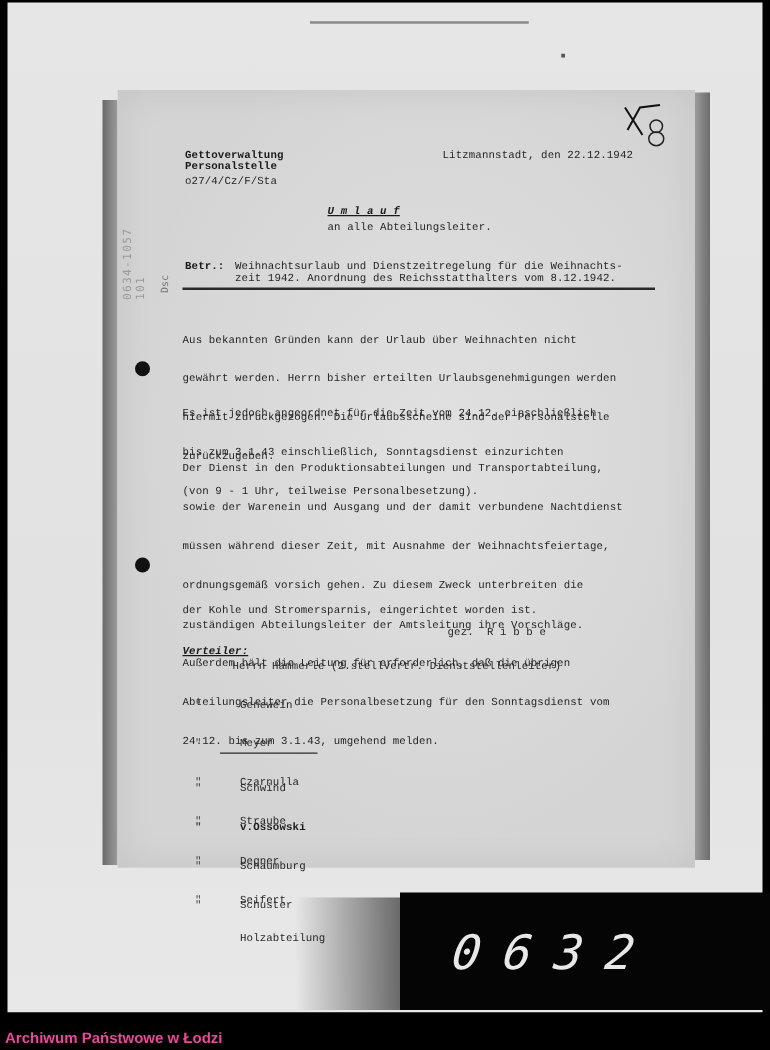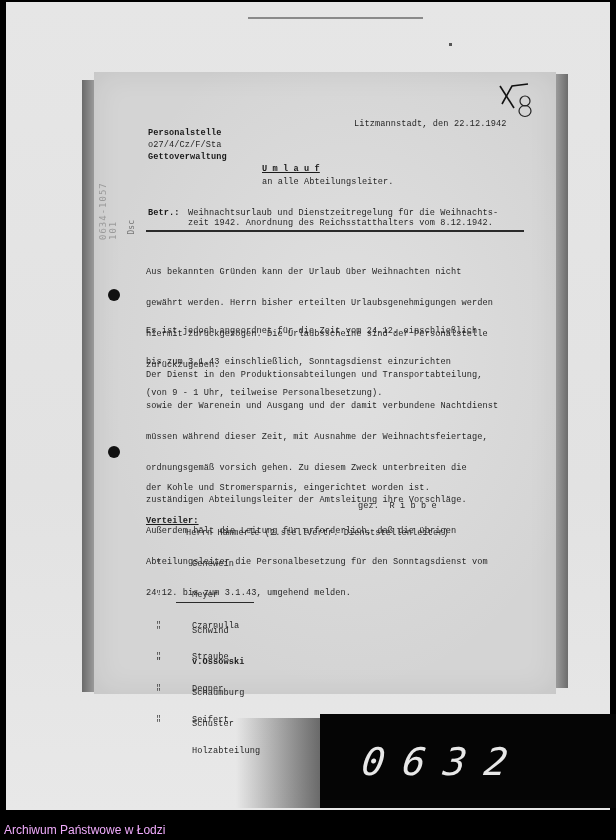--- a/index.html
+++ b/index.html
@@ -38,21 +38,21 @@
   .side-mark {
     position:absolute; left:127px; top:220px; color:#777; font-size:8px;
     font-family:"DejaVu Sans Mono", monospace; writing-mode:vertical-rl; transform:rotate(180deg);
   }
   .punch { position:absolute; width:12px; height:12px; border-radius:50%; background:#111; }
   .type {
     position:absolute; font-family:"Liberation Mono", "DejaVu Sans Mono", monospace;
     font-size:8.6px; line-height:10.4px; color:#262626; white-space:pre; letter-spacing:0.1px;
   }
   .bold { font-weight:bold; color:#1a1a1a; }
-  .ul { text-decoration:underline; }
+  .ul { text-decoration:underline;font-style:italic; }
   .rule { position:absolute; background:#2a2a2a; height:2px; }
   .handnote {
     position:absolute; left:498px; top:82px; width:40px; height:36px;
   }
   .dist .row { display:flex; }
   .dist .ditto { width:36px; text-align:left; padding-left:10px; color:#444; }
   .counter {
     position:absolute; left:320px; top:714px; width:296px; height:94px; background:#050505;
   }
   .counter-shadow {
@@ -60,21 +60,21 @@
     background:linear-gradient(90deg,rgba(0,0,0,0),rgba(40,40,40,0.7));
   }
   .digits {
     position:absolute; left:362px; top:740px; color:#e8e8e8; font-family:"DejaVu Sans Mono", monospace;
     font-size:38px; letter-spacing:18px; font-style:italic; transform:skewX(-8deg); font-weight:300;
   }
   .footer {
     position:absolute; left:0; top:810px; width:616px; height:30px; background:#000;
   }
   .footer-text {
-    position:absolute; left:4px; top:823px; color:#f0abfc; font-size:12px; font-weight:normal;
+    position:absolute; left:4px; top:823px; color:#ec4899; font-size:12px; font-weight:bold;
     font-family:"Liberation Sans", sans-serif;
   }
 </style>
 </head>
 <body>
 
 <div class="frame">
   <div class="topline"></div>
   <div class="topdot"></div>
 </div>
@@ -90,21 +90,21 @@
 <div class="punch" style="left:108px; top:289px;"></div>
 <div class="punch" style="left:108px; top:446px;"></div>
 
 <svg class="handnote" viewBox="0 0 40 36">
   <path d="M2 4 L16 26" stroke="#111" stroke-width="1.6" fill="none"></path>
   <path d="M4 22 L14 4 L30 2" stroke="#111" stroke-width="1.6" fill="none"></path>
   <ellipse cx="27" cy="19" rx="5" ry="5" stroke="#222" stroke-width="1.2" fill="none"></ellipse>
   <ellipse cx="27" cy="29" rx="6" ry="5.5" stroke="#222" stroke-width="1.2" fill="none"></ellipse>
 </svg>
 
-<div class="type bold" style="left:148px; top:119px;margin-top:33px;">Gettoverwaltung</div>
+<div class="type bold" style="left:148px; top:119px;">Gettoverwaltung</div>
 <div class="type bold" style="left:148px; top:128px;">Personalstelle</div>
 <div class="type" style="left:148px; top:140px;">o27/4/Cz/F/Sta</div>
 <div class="type" style="left:354px; top:119px;">Litzmannstadt, den 22.12.1942</div>
 
 <div class="type bold ul" style="left:262px; top:164px;">U m l a u f</div>
 <div class="type" style="left:262px; top:177px;text-align:right;">an alle Abteilungsleiter.</div>
 
 <div class="type bold" style="left:148px; top:208px;">Betr.:</div>
 <div class="type" style="left:188px; top:208px;">Weihnachtsurlaub und Dienstzeitregelung für die Weihnachts-</div>
 <div class="type" style="left:188px; top:218px;">zeit 1942. Anordnung des Reichsstatthalters vom 8.12.1942.</div>

